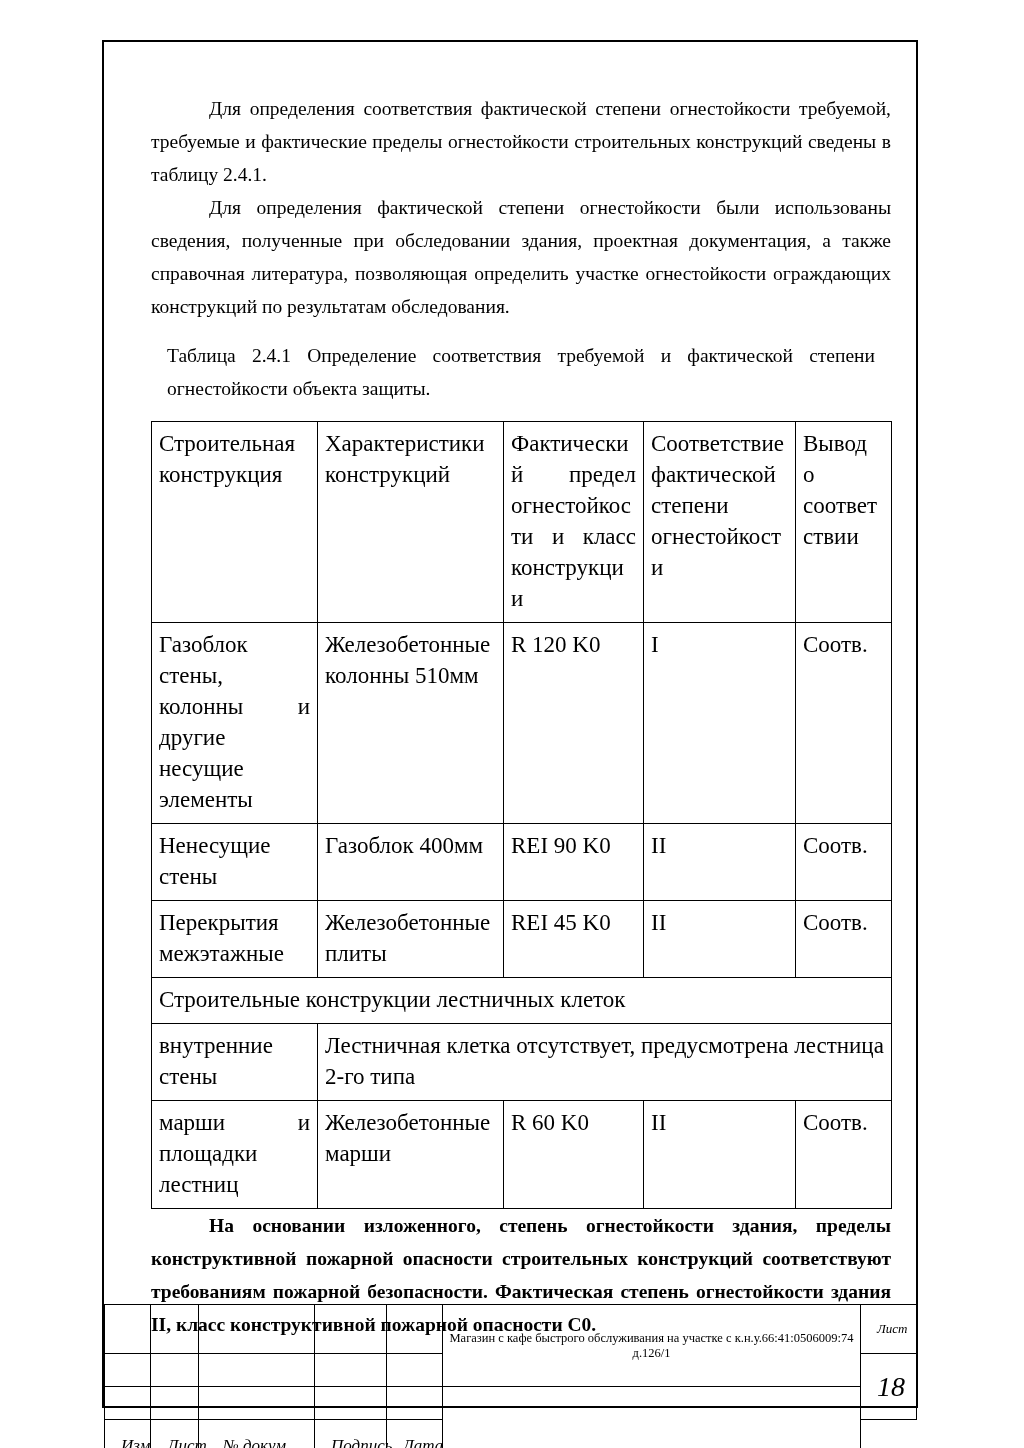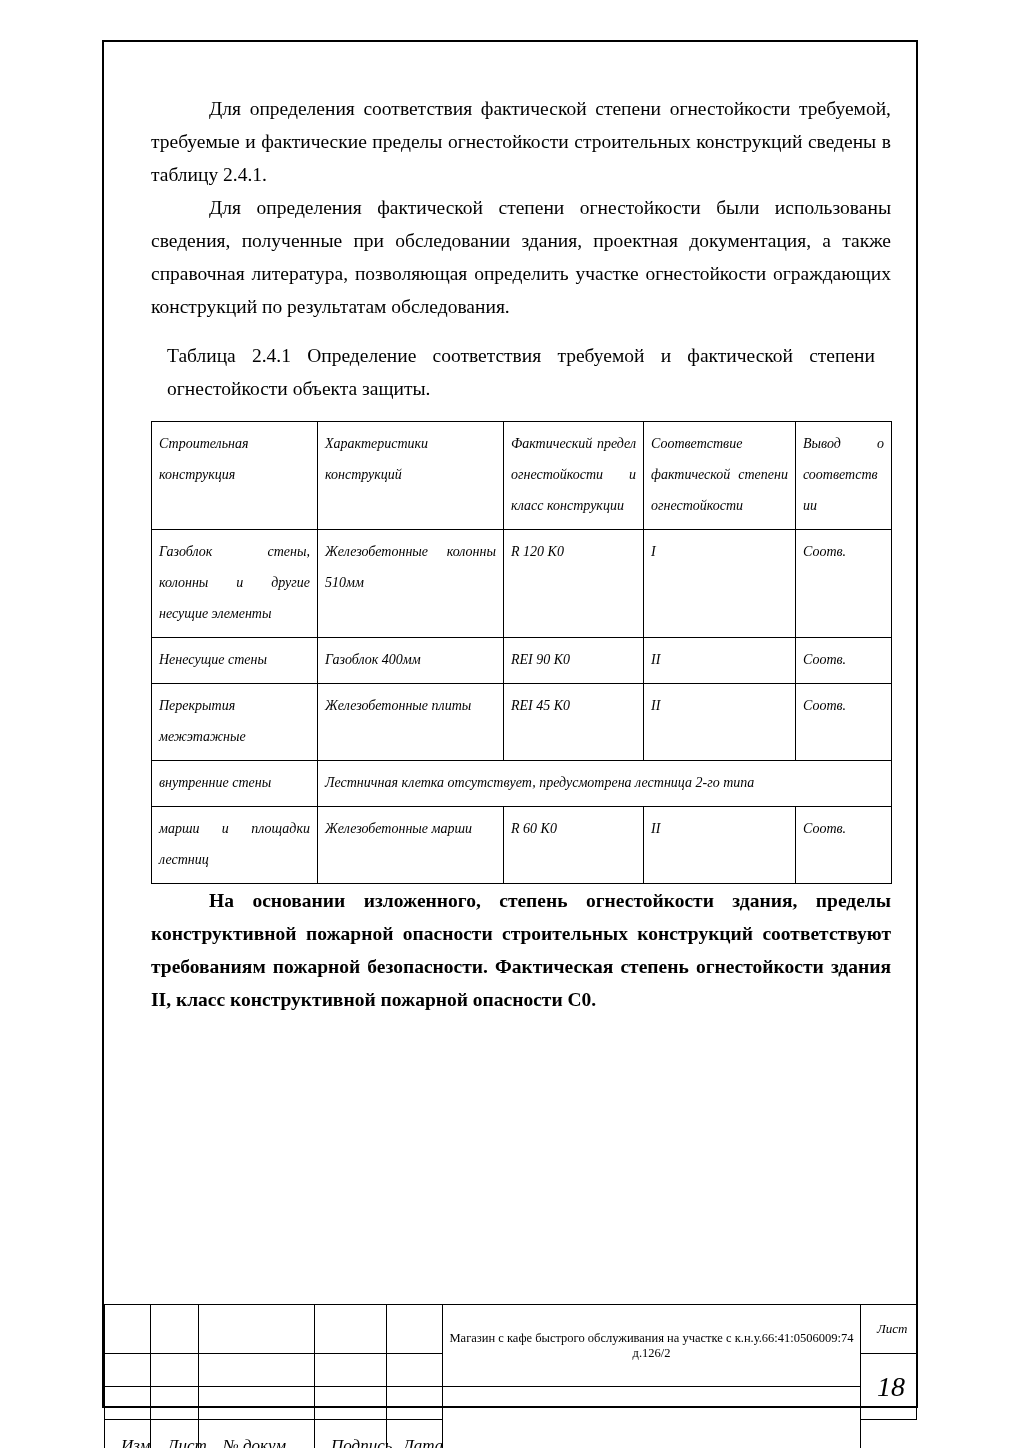--- a/index.html
+++ b/index.html
@@ -50,26 +50,25 @@
   table.fire {
     border-collapse: collapse;
     width: 740px;
     margin-top: 6px;
     table-layout: fixed;
   }
   table.fire td {
     border: 1.6px solid #000;
     vertical-align: top;
     padding: 6px 7px 8px 7px;
-    font-size: 14px;
+    font-size: 23px;
     line-height: 31px;
     text-align: justify;
     text-justify: inter-word;
     word-wrap: break-word;
-    font-style: italic;
   }
   table.fire td.nojust {
     text-align: left;
   }
   .col1 { width: 166px; }
   .col2 { width: 186px; }
   .col3 { width: 140px; }
   .col4 { width: 152px; }
   .col5 { width: 96px; }
 
@@ -169,20 +168,23 @@
         </tr>
 
         <tr>
           <td class="nojust">Перекрытия межэтажные</td>
           <td class="nojust">Железобетонные плиты</td>
           <td class="nojust">REI 45 K0</td>
           <td class="nojust">II</td>
           <td class="nojust">Соотв.</td>
         </tr>
 
+        <tr>
+          <td class="nojust" colspan="5">Строительные конструкции лестничных клеток</td>
+        </tr>
 
         <tr>
           <td class="nojust">внутренние стены</td>
           <td class="nojust" colspan="4">Лестничная клетка отсутствует, предусмотрена лестница 2-го типа</td>
         </tr>
 
         <tr>
           <td>марши и площадки лестниц</td>
           <td class="nojust">Железобетонные марши</td>
           <td class="nojust">R 60 K0</td>
@@ -206,21 +208,21 @@
           <col class="w-title">
           <col class="w-sheet">
       </colgroup>
       <tbody>
         <tr style="height:22px;">
           <td></td>
           <td></td>
           <td></td>
           <td></td>
           <td></td>
-          <td class="title-cell" rowspan="2">Магазин с кафе быстрого обслуживания на участке с к.н.у.66:41:0506009:74 д.126/2</td>
+          <td class="title-cell" rowspan="2">Магазин с кафе быстрого обслуживания на участке с к.н.у.66:41:0506009:74 д.126/1</td>
           <td class="sheet-word">Лист</td>
         </tr>
         <tr style="height:22px;">
           <td></td>
           <td></td>
           <td></td>
           <td></td>
           <td></td>
           <td class="sheet-num" rowspan="2">18</td>
         </tr>

